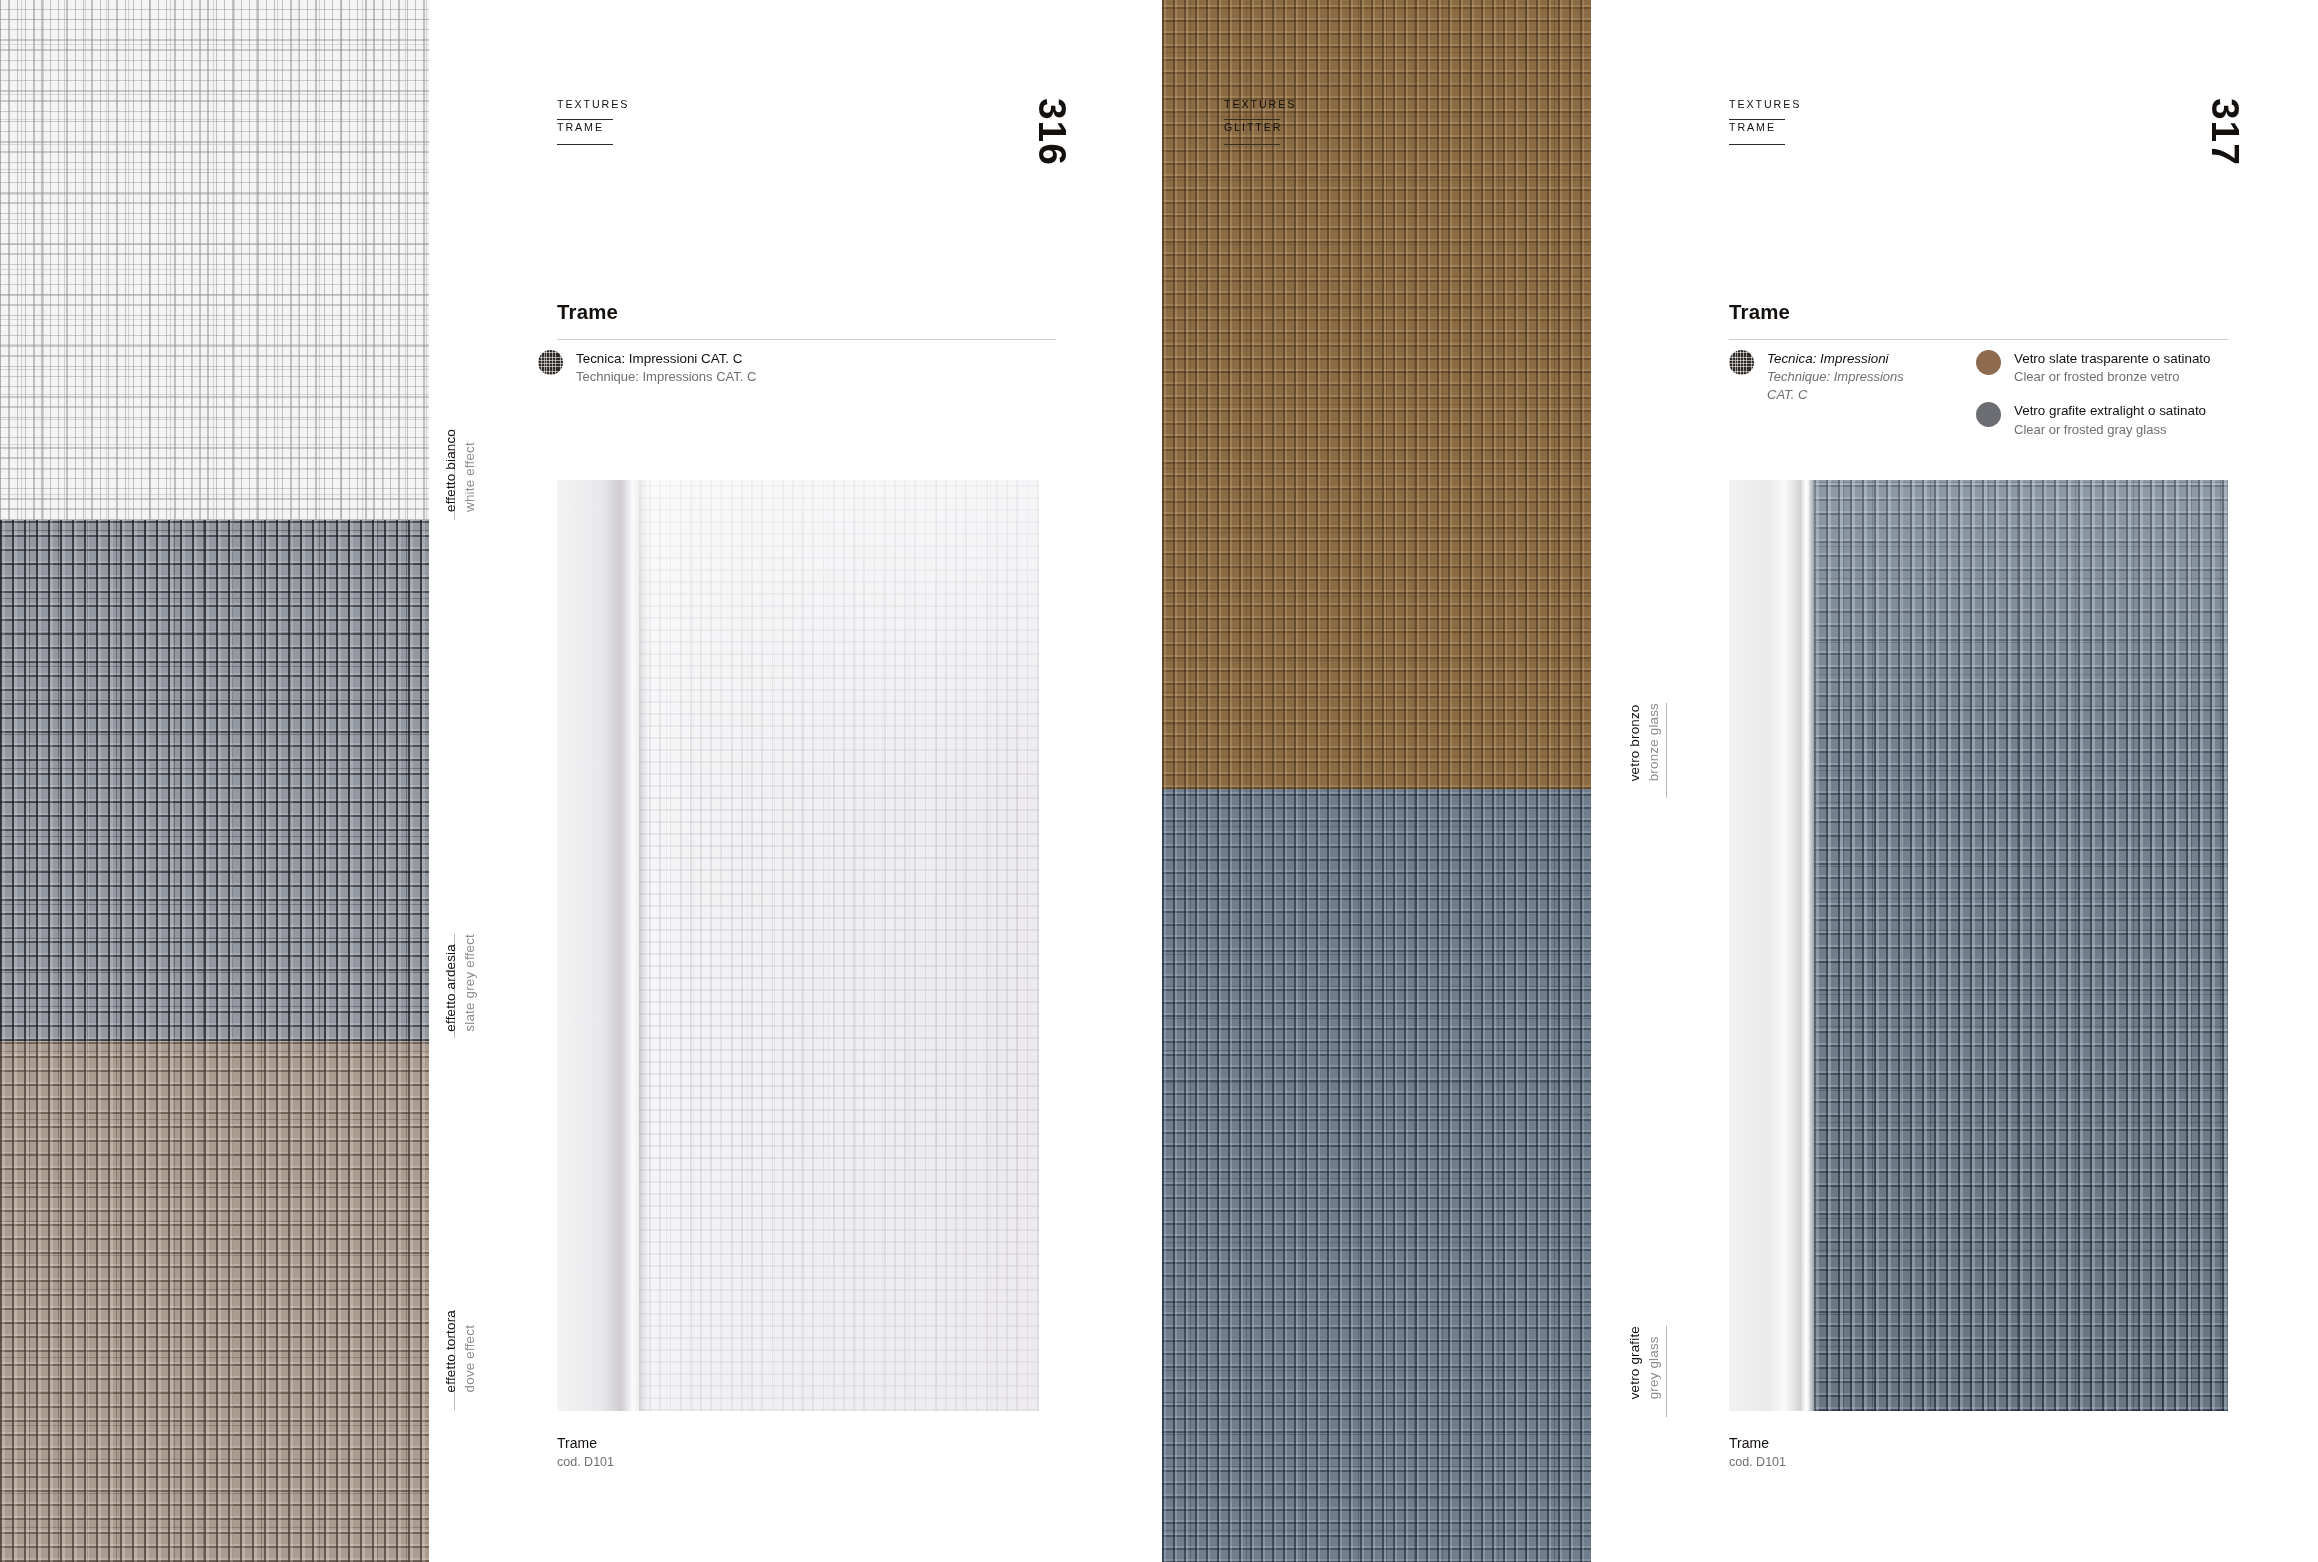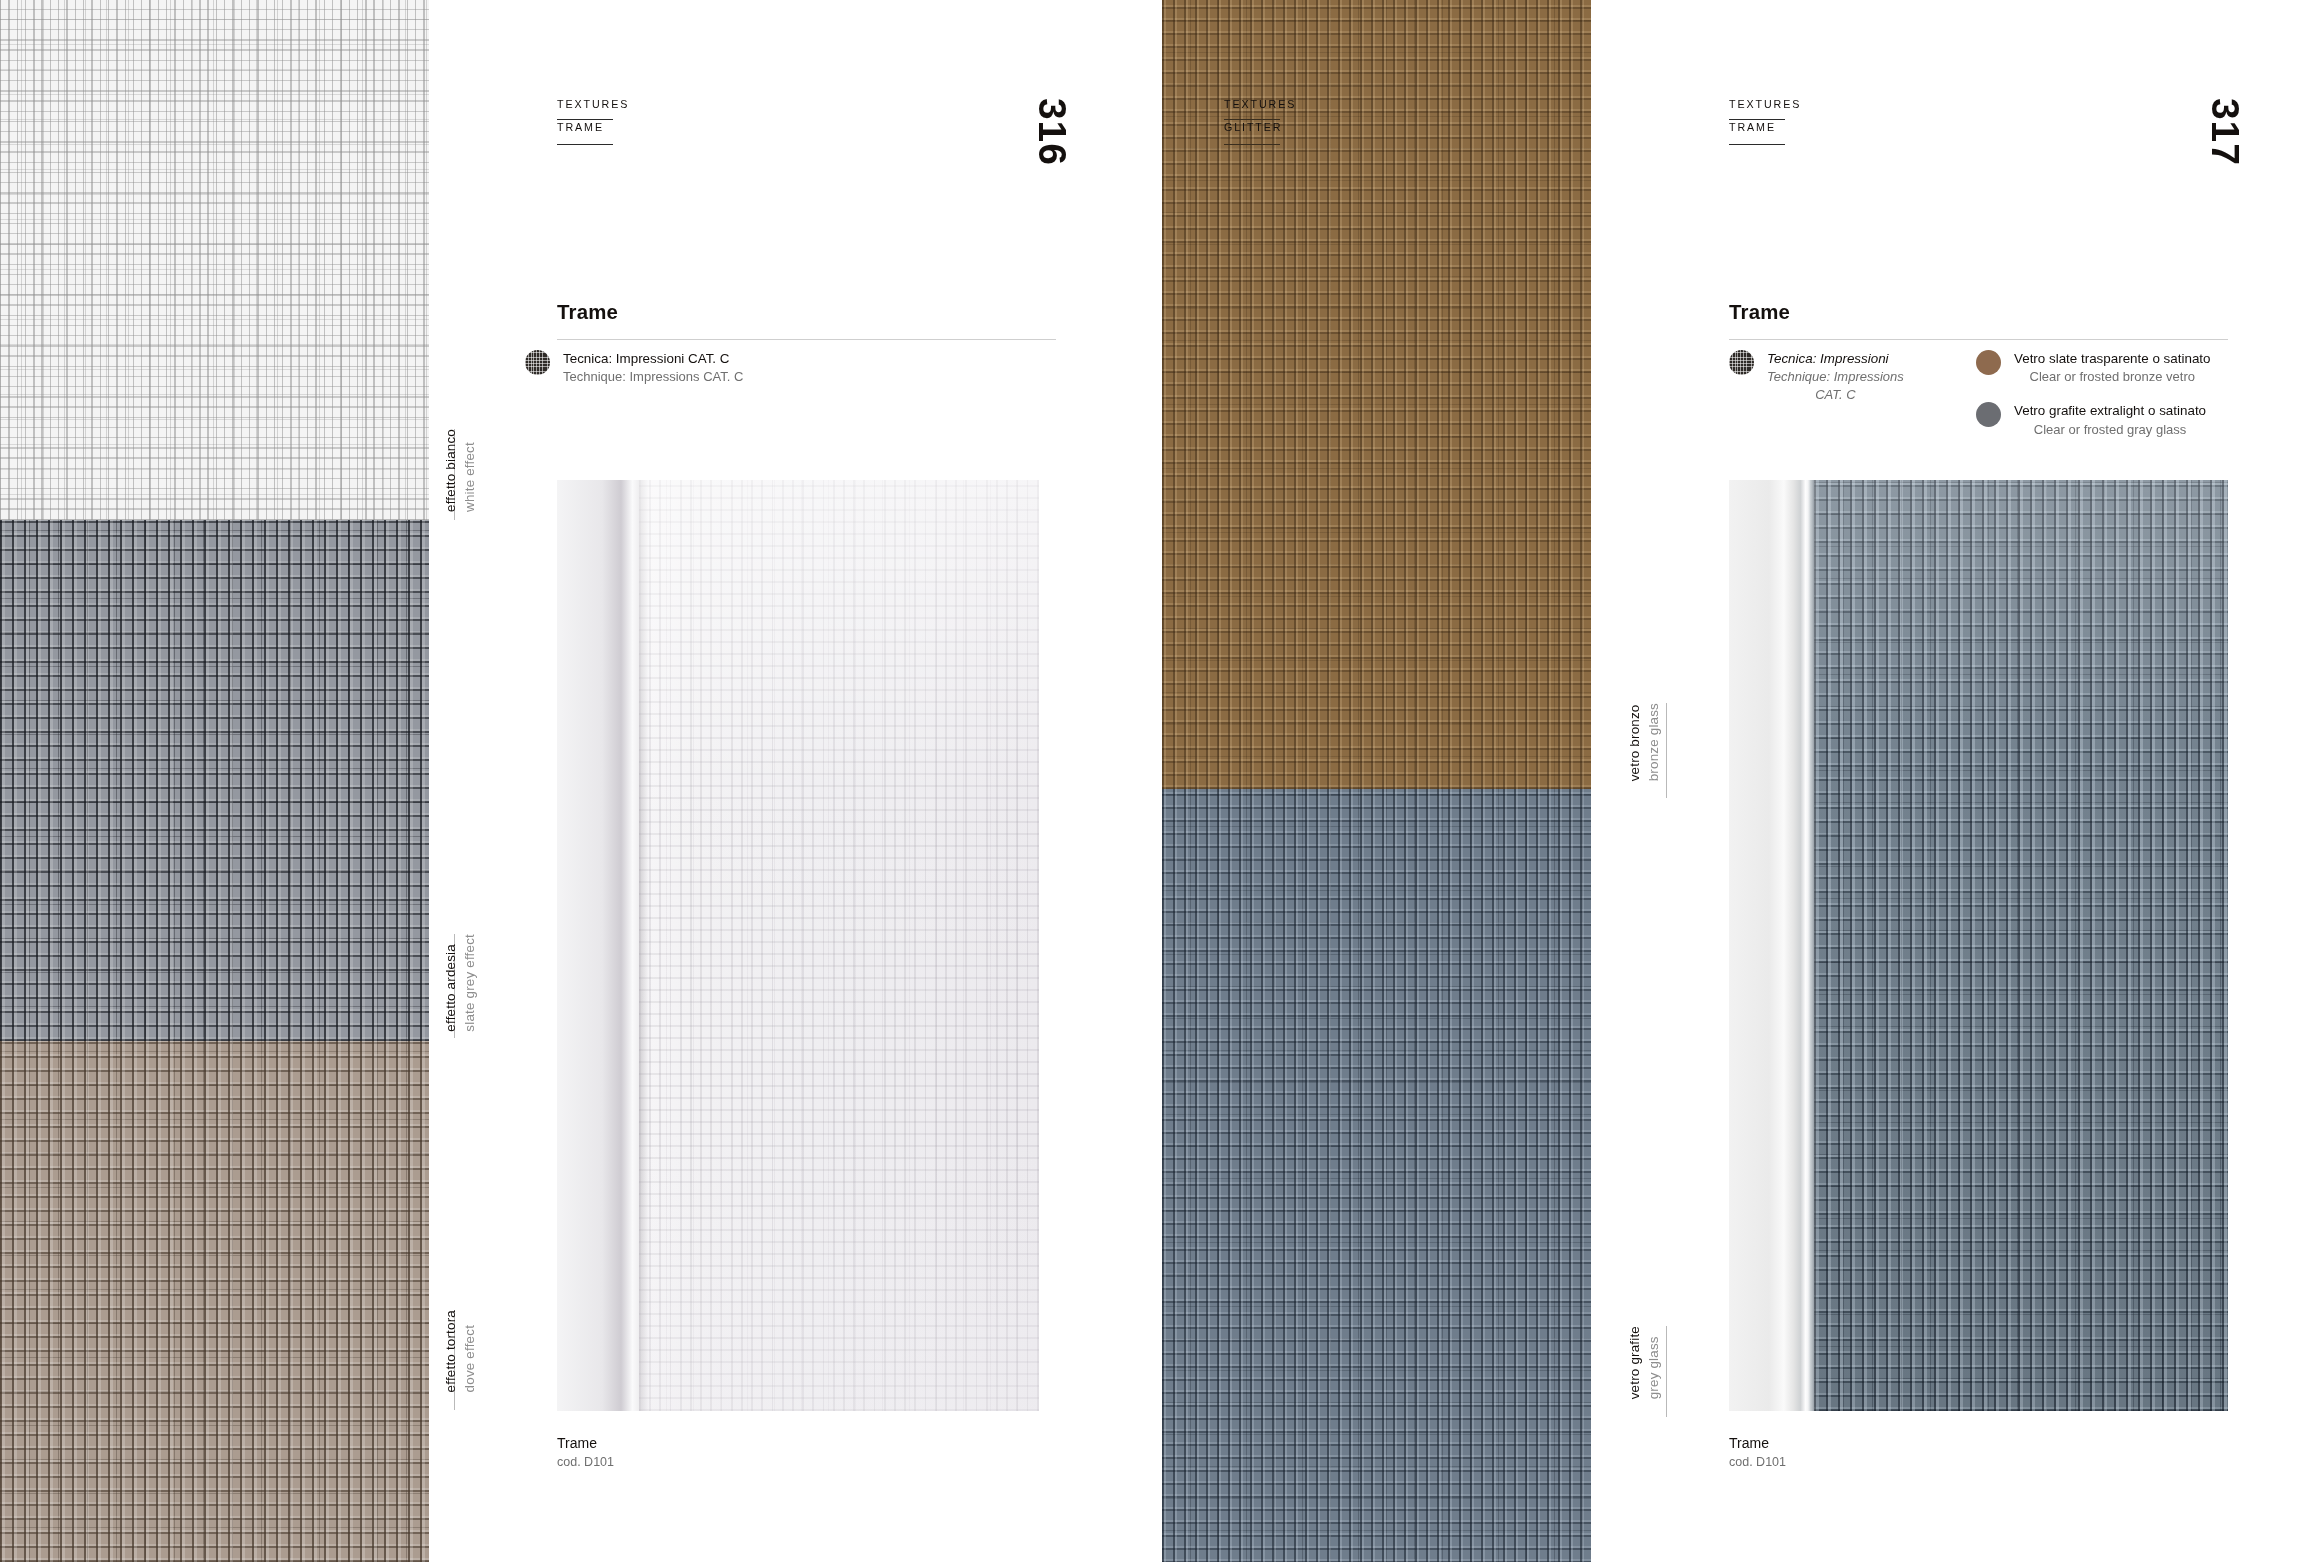--- a/index.html
+++ b/index.html
@@ -110,21 +110,21 @@
     margin-top: 0.9px;
   }
   .dot.tex {
     background-color: #2e2a27;
     background-image:
       repeating-linear-gradient(0deg, rgba(255,255,255,.55) 0 0.9px, transparent 0.9px 2.8px),
       repeating-linear-gradient(90deg, rgba(255,255,255,.55) 0 0.9px, transparent 0.9px 2.8px);
   }
   .legend-text { line-height: 1.42; }
   .legend-text .it { font-size: 13.4px; color: #14100e; display: block; }
-  .legend-text .en { font-size: 13px; color: #6f6f6f; display: block; text-align: center; }
+  .legend-text .en { font-size: 13px; color: #6f6f6f; display: block; }
 
   .photo {
     position: absolute;
     overflow: hidden;
     background: #efefef;
   }
 
   .caption { position: absolute; line-height: 1.45; }
   .caption .t1 { font-size: 14px; color: #14100e; display: block; }
   .caption .t2 { font-size: 12.5px; color: #6f6f6f; display: block; }
@@ -195,21 +195,21 @@
     <span class="line2">TRAME</span>
   </div>
   <div class="kicker-rule" style="left:557px; top:119px;"></div>
   <div class="kicker-rule" style="left:557px; top:144px;"></div>
 
   <div class="folio" style="left:1030px; top:98px;">316</div>
 
   <div class="sec-title" style="left:557px; top:301px;">Trame</div>
   <div class="sec-rule" style="left:557px; top:339px; width:499px;"></div>
 
-  <div class="legend" style="left:525px; top:349px; width:264px;">
+  <div class="legend" style="left:538px; top:349px; width:264px;">
     <div class="legend-row">
       <span class="dot tex"></span>
       <span class="legend-text">
         <span class="it">Tecnica: Impressioni CAT. C</span>
         <span class="en">Technique: Impressions CAT. C</span>
       </span>
     </div>
   </div>
 
 

